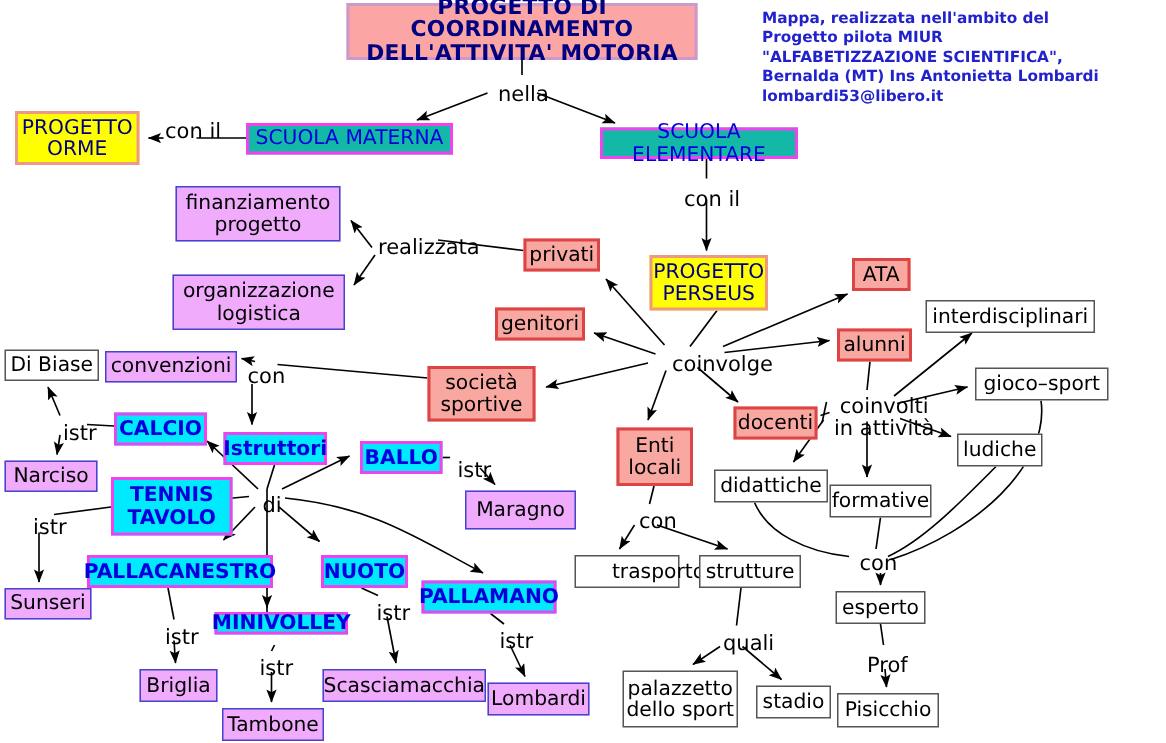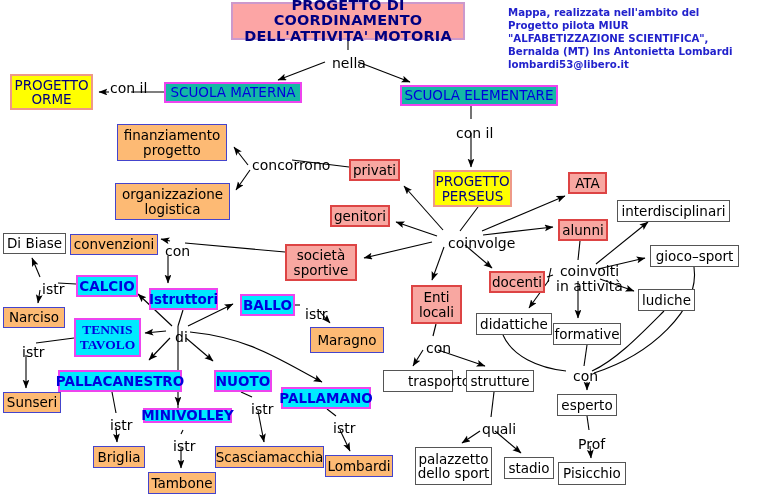--- a/index.html
+++ b/index.html
@@ -12,21 +12,21 @@
   .n-title{background:#fca5a5;border:2px solid #cc99cc;color:#000080;
            font-size:14.5px;font-weight:bold;letter-spacing:.2px;}
   .n-cyan{background:#14b8a6;border:2px solid #ee44ee;color:#0000dd;
           font-size:13.5px;}
   .n-cyan-b{background:#00eaff;border:2px solid #ee44ee;color:#0000dd;
           font-size:13.5px;font-weight:bold;}
   .n-yellow{background:#ffff00;border:2px solid #ee9988;color:#000080;
             font-size:13.5px;}
   .n-pink{background:#f8a7a1;border:2px solid #dd4444;color:#000000;
           font-size:13.5px;}
-  .n-blue{background:#fdba74;border:1.6px solid #4444cc;color:#000000;
+  .n-blue{background:#f0abfc;border:1.6px solid #4444cc;color:#000000;
           font-size:13.5px;}
   .n-gray{background:#ffffff;border:1.6px solid #555555;color:#000000;
           font-size:13.5px;}
   
   .lbl{position:absolute;background:transparent;color:#000;font-size:14px;
        white-space:pre-line;text-align:center;line-height:1.05;}
   .credit{position:absolute;color:#2222cc;font-weight:bold;
           font-size:10.2px;text-align:left;line-height:1.28;white-space:pre-line;}
 </style>
 </head>
@@ -137,21 +137,21 @@
 "ALFABETIZZAZIONE SCIENTIFICA",
 Bernalda (MT)  Ins Antonietta Lombardi
 lombardi53@libero.it</div>
 
   <div id="nodes-host">
       <div class="node n-title" style="left: 231px; top: 2px; width: 234px; height: 38px;">PROGETTO DI COORDINAMENTO
 DELL'ATTIVITA' MOTORIA</div>
       <div class="node n-yellow" style="left: 10px; top: 74px; width: 83px; height: 36px;">PROGETTO
 ORME</div>
       <div class="node n-cyan" style="left: 164px; top: 82px; width: 138px; height: 21px;">SCUOLA MATERNA</div>
-      <div class="node n-cyan" style="left: 400px; top: 85px; width: 158px; height: 21px;">SCUOLA ELEMENTARE</div>
+      <div class="node n-cyan" style="left: 400px; top: 85px; width: 132px; height: 21px;">SCUOLA ELEMENTARE</div>
       <div class="node n-blue" style="left: 117px; top: 124px; width: 110px; height: 37px;">finanziamento
 progetto</div>
       <div class="node n-blue" style="left: 115px; top: 183px; width: 115px; height: 37px;">organizzazione
 logistica</div>
       <div class="node n-pink" style="left: 349px; top: 159px; width: 51px; height: 22px;">privati</div>
       <div class="node n-pink" style="left: 330px; top: 205px; width: 60px; height: 22px;">genitori</div>
       <div class="node n-yellow" style="left: 433px; top: 170px; width: 79px; height: 37px;">PROGETTO
 PERSEUS</div>
       <div class="node n-pink" style="left: 568px; top: 172px; width: 39px; height: 22px;">ATA</div>
       <div class="node n-pink" style="left: 558px; top: 219px; width: 50px; height: 22px;">alunni</div>
@@ -164,21 +164,21 @@
       <div class="node n-pink" style="left: 411px; top: 285px; width: 51px; height: 39px;">Enti
 locali</div>
       <div class="node n-gray" style="left: 476px; top: 313px; width: 76px; height: 22px;">didattiche</div>
       <div class="node n-gray" style="left: 553px; top: 323px; width: 68px; height: 22px;">formative</div>
       <div class="node n-gray" style="left: 3px; top: 233px; width: 63px; height: 21px;">Di Biase</div>
       <div class="node n-blue" style="left: 70px; top: 234px; width: 88px; height: 21px;">convenzioni</div>
       <div class="node n-blue" style="left: 3px; top: 307px; width: 62px; height: 21px;">Narciso</div>
       <div class="node n-cyan-b" style="left: 76px; top: 275px; width: 62px; height: 22px;">CALCIO</div>
       <div class="node n-cyan-b" style="left: 149px; top: 288px; width: 69px; height: 22px;">Istruttori</div>
       <div class="node n-cyan-b" style="left: 240px; top: 294px; width: 55px; height: 22px;">BALLO</div>
-      <div class="node n-cyan-b" style="left: 74px; top: 318px; width: 67px; height: 39px; font-family: Liberation Serif, serif;">TENNIS
+      <div class="node n-cyan-b" style="left: 74px; top: 318px; width: 81px; height: 39px;">TENNIS
 TAVOLO</div>
       <div class="node n-blue" style="left: 310px; top: 327px; width: 74px; height: 26px;">Maragno</div>
       <div class="node n-blue" style="left: 3px; top: 392px; width: 58px; height: 21px;">Sunseri</div>
       <div class="node n-cyan-b" style="left: 58px; top: 370px; width: 124px; height: 22px;">PALLACANESTRO</div>
       <div class="node n-cyan-b" style="left: 214px; top: 370px; width: 58px; height: 22px;">NUOTO</div>
       <div class="node n-cyan-b" style="left: 143px; top: 408px; width: 89px; height: 15px;">MINIVOLLEY</div>
       <div class="node n-cyan-b" style="left: 281px; top: 387px; width: 90px; height: 22px;">PALLAMANO</div>
       <div class="node n-blue" style="left: 93px; top: 446px; width: 52px; height: 22px;">Briglia</div>
       <div class="node n-blue" style="left: 148px; top: 472px; width: 68px; height: 22px;">Tambone</div>
       <div class="node n-blue" style="left: 215px; top: 446px; width: 109px; height: 22px;">Scasciamacchia</div>
@@ -188,21 +188,21 @@
       <div class="node n-gray" style="left: 557px; top: 394px; width: 60px; height: 22px;">esperto</div>
       <div class="node n-gray" style="left: 415px; top: 447px; width: 77px; height: 38px;">palazzetto
 dello sport</div>
       <div class="node n-gray" style="left: 504px; top: 457px; width: 50px; height: 22px;">stadio</div>
       <div class="node n-gray" style="left: 558px; top: 462px; width: 68px; height: 23px;">Pisicchio</div>
     </div>
   <div id="labels-host">
       <div class="lbl" style="left: 332px; top: 56px;">nella</div>
       <div class="lbl" style="left: 110px; top: 81px;">con il</div>
       <div class="lbl" style="left: 456px; top: 126px;">con il</div>
-      <div class="lbl" style="left: 252px; top: 158px;">concorrono</div>
+      <div class="lbl" style="left: 252px; top: 158px;">realizzata</div>
       <div class="lbl" style="left: 448px; top: 236px;">coinvolge</div>
       <div class="lbl" style="left: 556px; top: 264px;">coinvolti
 in attività</div>
       <div class="lbl" style="left: 165px; top: 244px;">con</div>
       <div class="lbl" style="left: 175px; top: 330px;">di</div>
       <div class="lbl" style="left: 42px; top: 282px;">istr</div>
       <div class="lbl" style="left: 22px; top: 345px;">istr</div>
       <div class="lbl" style="left: 305px; top: 307px;">istr</div>
       <div class="lbl" style="left: 110px; top: 418px;">istr</div>
       <div class="lbl" style="left: 173px; top: 439px;">istr</div>

